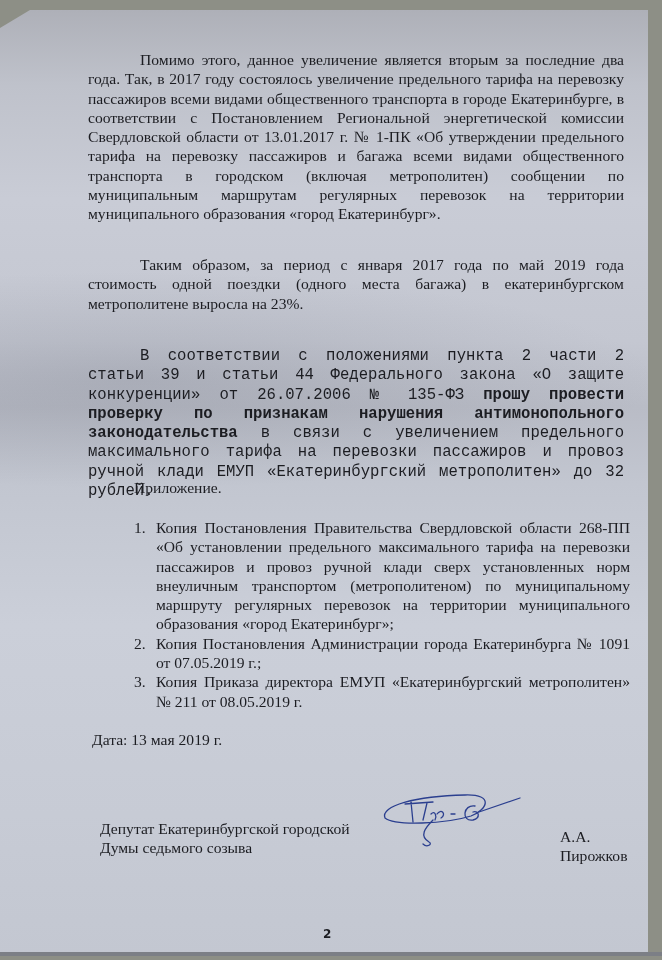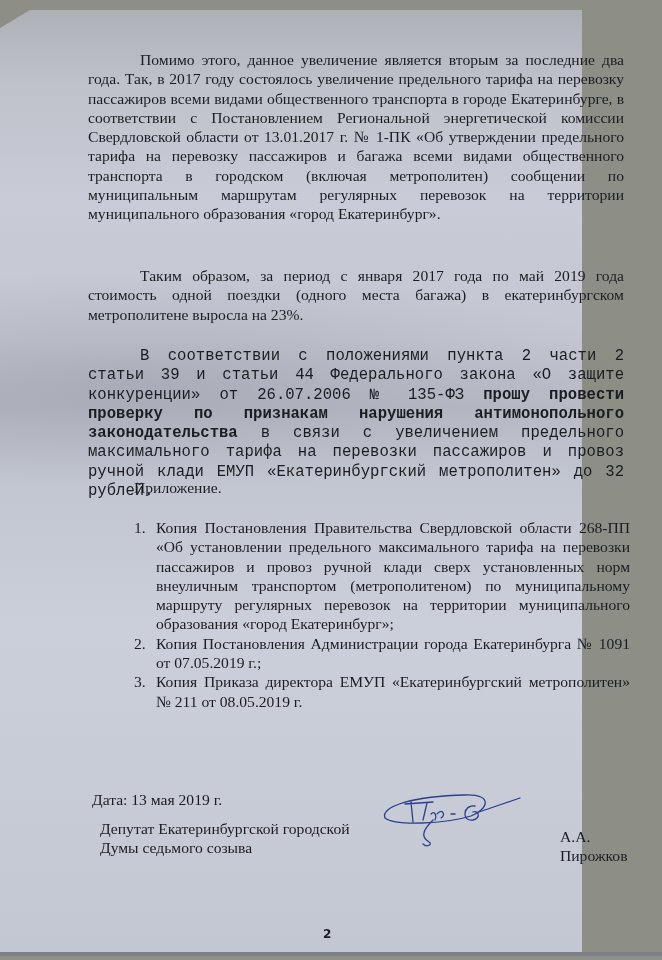--- a/index.html
+++ b/index.html
@@ -2,44 +2,44 @@
 <html><head>
 <meta charset="utf-8">
 <style>
   html, body { margin: 0; padding: 0; }
   body {
     width: 662px; height: 960px; overflow: hidden; position: relative;
     background: #8d8f86;
     font-family: "Liberation Serif", serif;
   }
   .page {
-    position: absolute; left: 0; top: 10px; width: 582px; height: 946px;
+    position: absolute; left: 0; top: 10px; width: 648px; height: 946px;
     background: linear-gradient(180deg, #aeb0b8 0%, #bfc2cb 8%, #c9ccd6 20%, #c4c7d1 35%, #b9bcc6 42%, #c2c6d0 50%, #cbcfd9 65%, #c7cbd5 85%, #c3c7d1 100%);
     clip-path: polygon(30px 0, 662px 0, 662px 946px, 0 946px, 0 18px);
   }
   .shade {
     position: absolute; left: 0; top: 260px; width: 662px; height: 220px;
     background: radial-gradient(ellipse at 20% 50%, rgba(80,85,100,0.18), rgba(0,0,0,0) 70%);
     pointer-events: none;
   }
   .bottom-edge { position: absolute; left: 0; bottom: 0; width: 662px; height: 4px; background: #7c7f86; }
   .text {
     position: absolute; color: #1c1d22; font-size: 15.6px; line-height: 19.3px;
   }
   .para { position: absolute; left: 88px; width: 536px; text-align: justify; text-align-last: left; }
   .para .indent { display: inline-block; width: 52px; }
   .b { font-weight: bold; }
   #p1 { top: 40px; }
-  #p2 { top: 256px; }
+  #p2 { top: 245px; }
   #p3 { top: 337px; font-family: Liberation Mono, monospace; }
   #att-title { left: 134px; top: 468px; }
   .att-list { position: absolute; left: 134px; top: 508px; width: 496px; margin: 0; padding: 0; list-style: none; }
   .att-list li { position: relative; padding-left: 22px; text-align: justify; text-align-last: left; }
   .att-list .num { position: absolute; left: 0; top: 0; }
-  #date { left: 92px; top: 780px; }
+  #date { left: 92px; top: 720px; }
   #sign-role { left: 100px; top: 809px; width: 280px; font-family: Liberation Serif, serif; }
   #sign-name { left: 520px; top: 817px; margin-left: 40px; }
   #page-num { left: 323px; top: 915px; font-family: "DejaVu Sans", sans-serif; font-weight: bold; font-size: 12px; }
   #signature { position: absolute; left: 375px; top: 782px; width: 150px; height: 60px; }
 </style>
 </head>
 <body>
 
 <div class="page">
   <div class="shade"></div>

